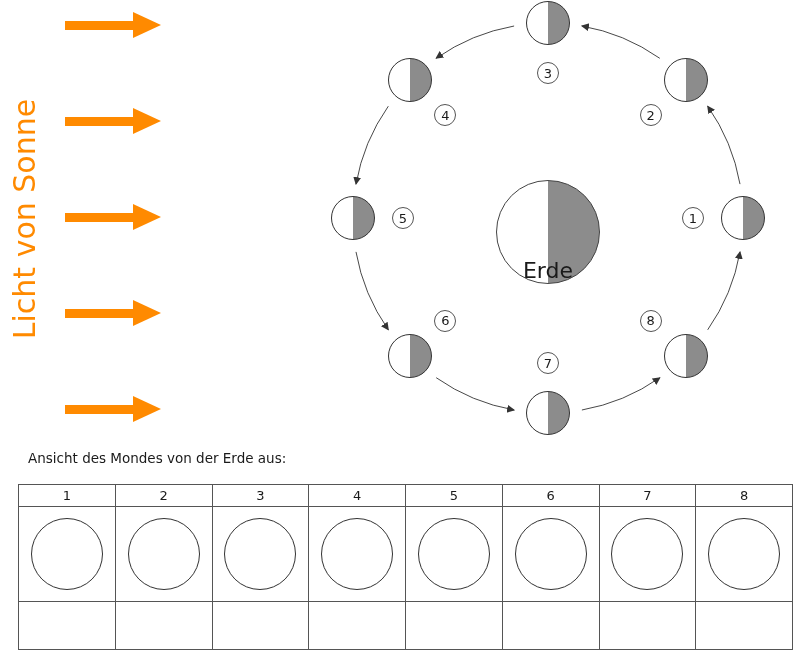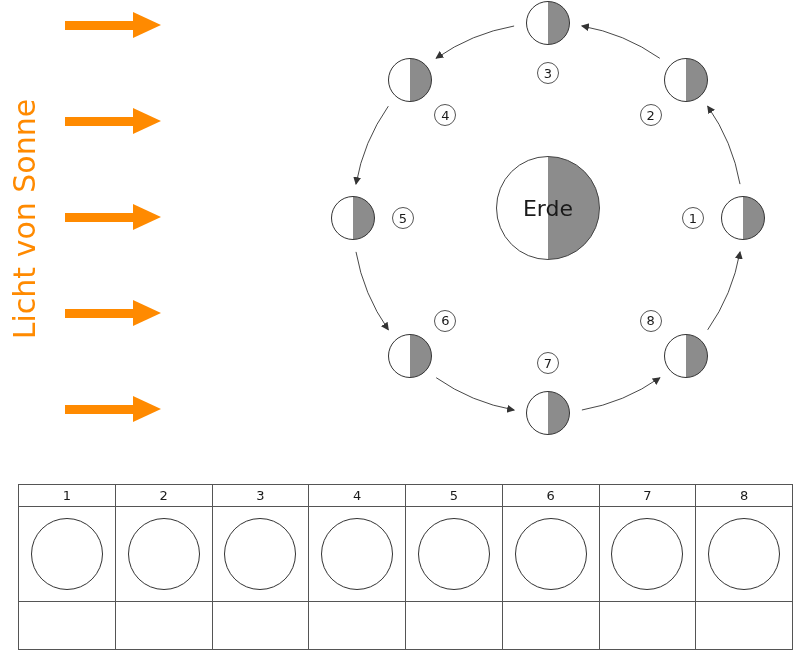--- a/index.html
+++ b/index.html
@@ -33,26 +33,26 @@
     content:"";position:absolute;left:68px;top:0;width:0;height:0;
     border-left:28px solid var(--orange);
     border-top:13.5px solid transparent;
     border-bottom:13.5px solid transparent;
   }
 
   
   #orbit-arrows{position:absolute;left:0;top:0;width:794px;height:654px;pointer-events:none;}
   .orbit-arc{fill:none;stroke:#333;stroke-width:0.9;}
   #earth{
-    position:absolute;left:496px;top:156px;
+    position:absolute;left:496px;top:180px;
     width:104px;height:104px;border-radius:50%;
     background:linear-gradient(90deg,#fff 50%,var(--shade) 50%);
     border:1px solid #444;
     box-sizing:border-box;
-    display:flex;align-items:center;justify-content:center;
+    display:flex;align-items:flex-end;justify-content:center;
     font-size:22px;color:#1a1a1a;
   }
   .moon{
     position:absolute;width:44px;height:44px;border-radius:50%;
     background:linear-gradient(90deg,#fff 50%,var(--shade) 50%);
     border:1px solid #333;
     box-sizing:border-box;
   }
   .badge{
     position:absolute;width:22px;height:22px;border-radius:50%;
@@ -132,20 +132,21 @@
       <div class="moon" style="left: 331px; top: 196px;"></div>
       <div class="badge" style="left: 392px; top: 207px;">5</div>
       <div class="moon" style="left: 388.114px; top: 333.886px;"></div>
       <div class="badge" style="left: 434.47px; top: 309.53px;">6</div>
       <div class="moon" style="left: 526px; top: 391px;"></div>
       <div class="badge" style="left: 537px; top: 352px;">7</div>
       <div class="moon" style="left: 663.886px; top: 333.886px;"></div>
       <div class="badge" style="left: 639.53px; top: 309.53px;">8</div>
     </div>
 
+  <div id="answer-caption">Ansicht des Mondes von der Erde aus:</div>
   <table id="answer-table">
     <tbody>
       <tr id="table-head-row">
           <th>1</th>
           <th>2</th>
           <th>3</th>
           <th>4</th>
           <th>5</th>
           <th>6</th>
           <th>7</th>

